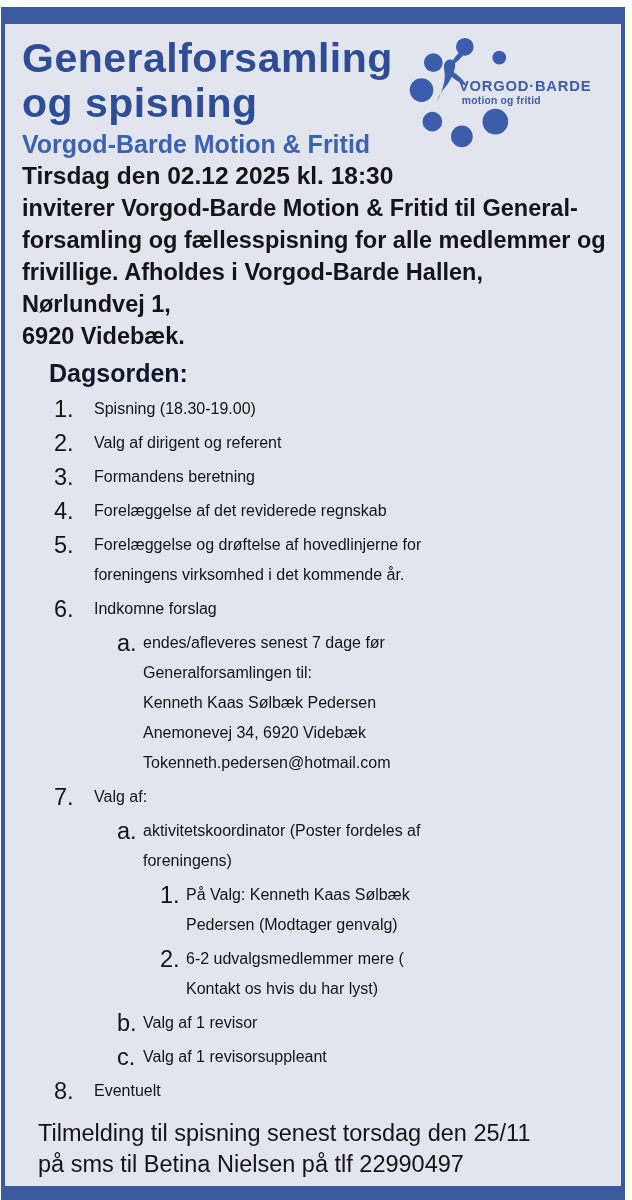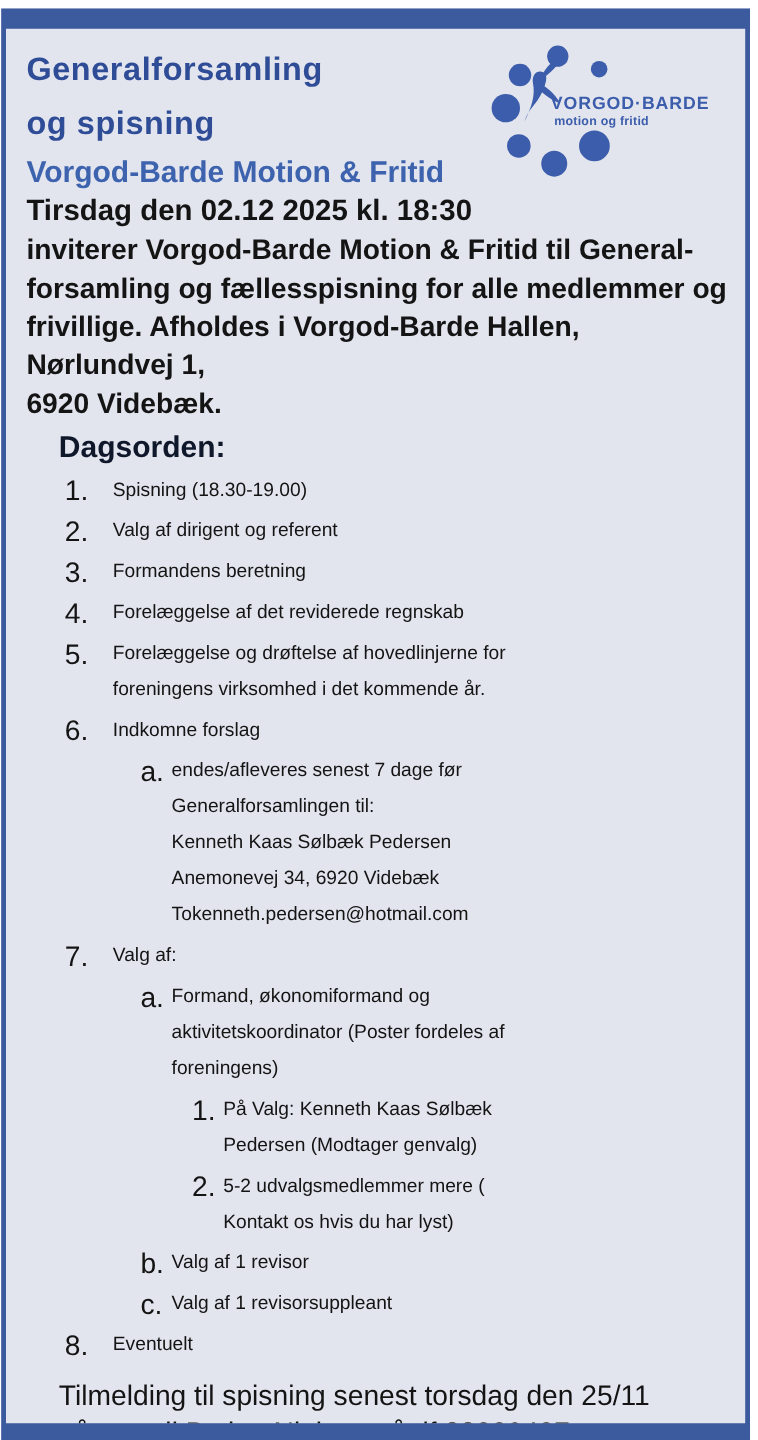--- a/index.html
+++ b/index.html
@@ -11,21 +11,21 @@
   .flyer{
     position:absolute;top:7px;left:1px;width:624px;height:1193px;
     box-sizing:border-box;background:#e2e4ee;
     border:4px solid #3c5a9e;border-top-width:17px;border-bottom-width:14px;
   }
   .content{
     position:relative;width:100%;height:100%;box-sizing:border-box;
     padding:12px 10px 0 17px;overflow:hidden;
   }
   .title{
-    font-size:27px;font-weight:bold;color:#2f4d96;line-height:45px;
+    font-size:41px;font-weight:bold;color:#2f4d96;line-height:45px;
     letter-spacing:0.5px;
   }
   .subtitle{
     font-size:25px;font-weight:bold;color:#3d63ae;line-height:26px;margin-top:5px;
   }
   .dateline{
     font-size:24.5px;font-weight:bold;color:#141414;line-height:27px;margin-top:5px;
   }
   .intro{margin-top:3px;font-weight:bold;}
   .intro div{font-size:23.5px;line-height:32px;}
@@ -35,21 +35,21 @@
   .list{margin-top:5px;}
   .row{display:flex;margin-top:4px;}
   .row .marker{flex:0 0 auto;font-size:23.5px;line-height:30px;}
   .row .lines div{font-size:16px;line-height:30px;}
   .row.lvl1{margin-left:32px;}
   .row.lvl1 .marker{width:40px;}
   .row.lvl2{margin-left:95px;}
   .row.lvl2 .marker{width:26px;}
   .row.lvl3{margin-left:138px;}
   .row.lvl3 .marker{width:26px;}
-  .footer{margin:12px 0 0 27px;}
+  .footer{margin:12px 0 0 16px;}
   .footer .signup div{font-size:23.5px;line-height:31px;}
   .logo{position:absolute;top:10px;left:404px;width:218px;height:128px;}
   .logo svg{width:100%;height:100%;display:block;}
   .logo .dot{fill:#3b5dab;}
   .logo .figure{fill:#3b5dab;}
   .logo text{fill:#3b5dab;font-family:"Liberation Sans",sans-serif;}
   .logo .wordmark{font-size:15px;font-weight:bold;letter-spacing:0.8px;}
   .logo .tagline{font-size:10.5px;font-weight:bold;letter-spacing:0.2px;}
 </style>
 </head>
@@ -151,38 +151,37 @@
       <div class="row lvl1">
         <span class="marker">7.</span>
         <span class="lines">
             <div>Valg af:</div>
           </span>
       </div>
 
       <div class="row lvl2">
         <span class="marker">a.</span>
         <span class="lines">
-          <div>Formand, økonomiformand og</div>
           <div>aktivitetskoordinator (Poster fordeles af</div>
           <div>foreningens)</div>
         </span>
       </div>
 
       <div class="row lvl3">
         <span class="marker">1.</span>
         <span class="lines">
           <div>På Valg: Kenneth Kaas Sølbæk</div>
           <div>Pedersen (Modtager genvalg)</div>
         </span>
       </div>
 
       <div class="row lvl3">
         <span class="marker">2.</span>
         <span class="lines">
-          <div>5-2 udvalgsmedlemmer mere (</div>
+          <div>6-2 udvalgsmedlemmer mere (</div>
           <div>Kontakt os hvis du har lyst)</div>
         </span>
       </div>
 
       <div class="row lvl2">
         <span class="marker">b.</span>
         <span class="lines">
             <div>Valg af 1 revisor</div>
           </span>
       </div>

